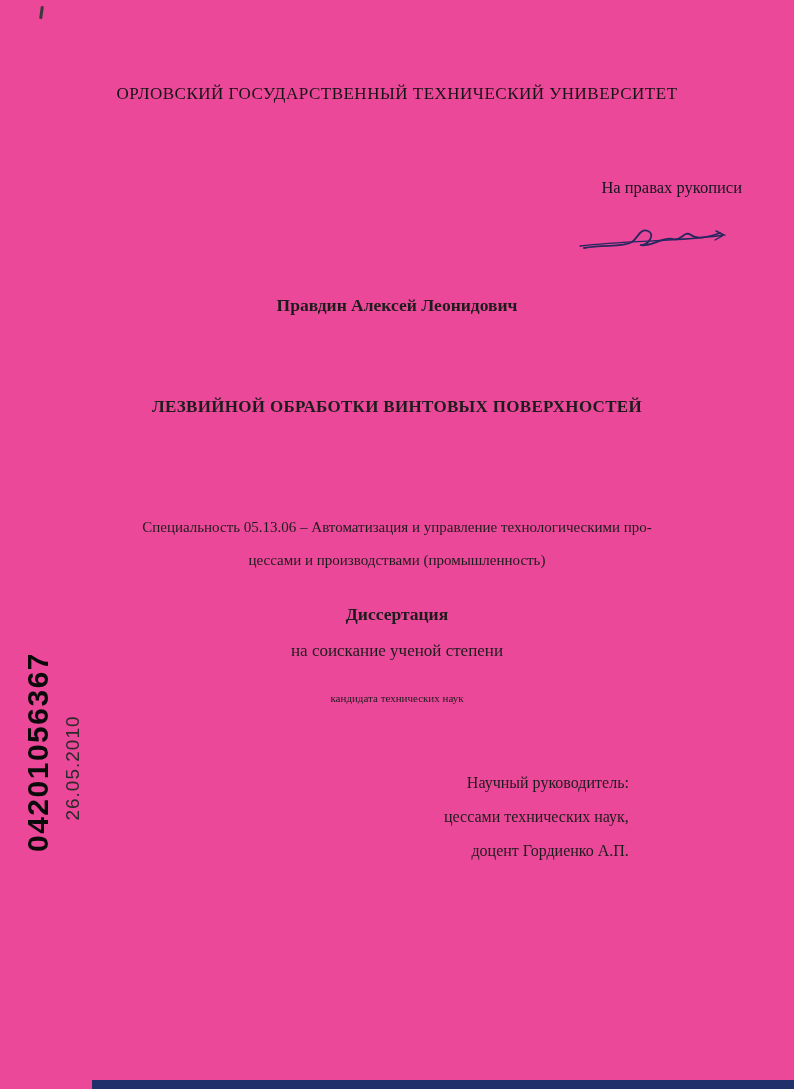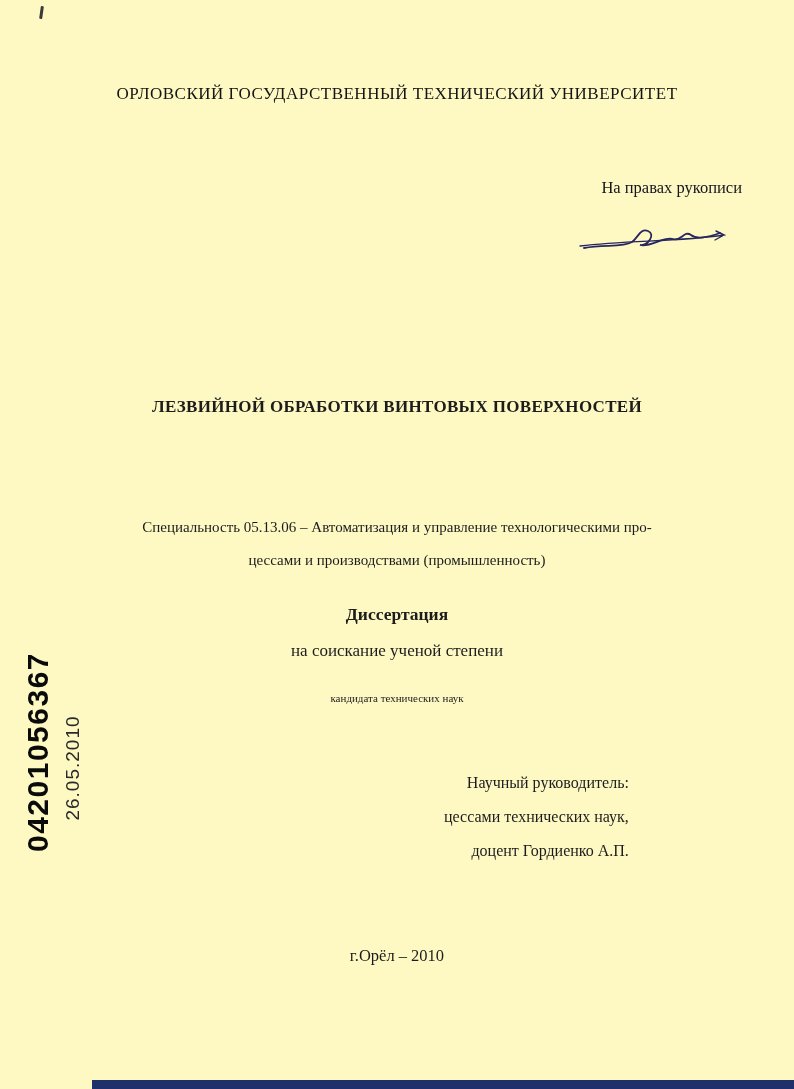--- a/index.html
+++ b/index.html
@@ -5,21 +5,21 @@
   html, body {
     margin: 0;
     padding: 0;
     background: #e8e8e8;
   }
   .page {
     position: relative;
     width: 794px;
     height: 1089px;
     margin: 0 auto;
-    background: #fef9c3;
+    background: #ec4899;
     overflow: hidden;
     font-family: "Liberation Serif", serif;
     color: #1c1c1c;
   }
   .abs { position: absolute; }
   .centered { left: 0; width: 100%; text-align: center; }
 
   .university {
     top: 84px;
     font-size: 17px;
@@ -123,20 +123,21 @@
 
   <div class="abs centered university">ОРЛОВСКИЙ ГОСУДАРСТВЕННЫЙ ТЕХНИЧЕСКИЙ УНИВЕРСИТЕТ</div>
 
   <div class="abs manuscript-note">На правах рукописи</div>
 
   <svg class="abs signature" viewBox="0 0 150 46">
     <path d="M6 30 C 26 26 44 30 54 24 C 60 20 62 10 70 13 C 78 16 70 28 62 27 C 72 30 86 18 95 21 C 103 24 106 12 113 17 C 119 22 130 19 142 15" fill="none" stroke="#272760" stroke-width="1.8" stroke-linecap="round"></path>
     <path d="M2 28 C 50 22 100 24 146 17 L 138 13 M 146 17 L 137 22" fill="none" stroke="#272760" stroke-width="1.4" stroke-linecap="round"></path>
   </svg>
 
+  <div class="abs centered author">Правдин Алексей Леонидович</div>
 
   <div class="abs centered title-block">
     <div>ЛЕЗВИЙНОЙ ОБРАБОТКИ ВИНТОВЫХ ПОВЕРХНОСТЕЙ</div>
   </div>
 
   <div class="abs centered specialty-block">
     <div>Специальность 05.13.06 – Автоматизация и управление технологическими про-</div>
     <div>цессами и производствами (промышленность)</div>
   </div>
 
@@ -145,21 +146,20 @@
   <div class="abs centered work-type">Диссертация</div>
 
   <div class="abs centered degree-2">кандидата технических наук</div>
 
   <div class="abs supervisor-block">
     <div>Научный руководитель:</div>
     <div>цессами технических наук,</div>
     <div>доцент Гордиенко А.П.</div>
   </div>
 
-  <div class="abs centered city-year">г.Орёл – 2010</div>
 
   <div class="abs stamp-number">04201056367</div>
 
   <div class="abs stamp-date">26.05.2010</div>
 
   <div class="abs bottom-bar"></div>
 
 </div>
 
 </body></html>

